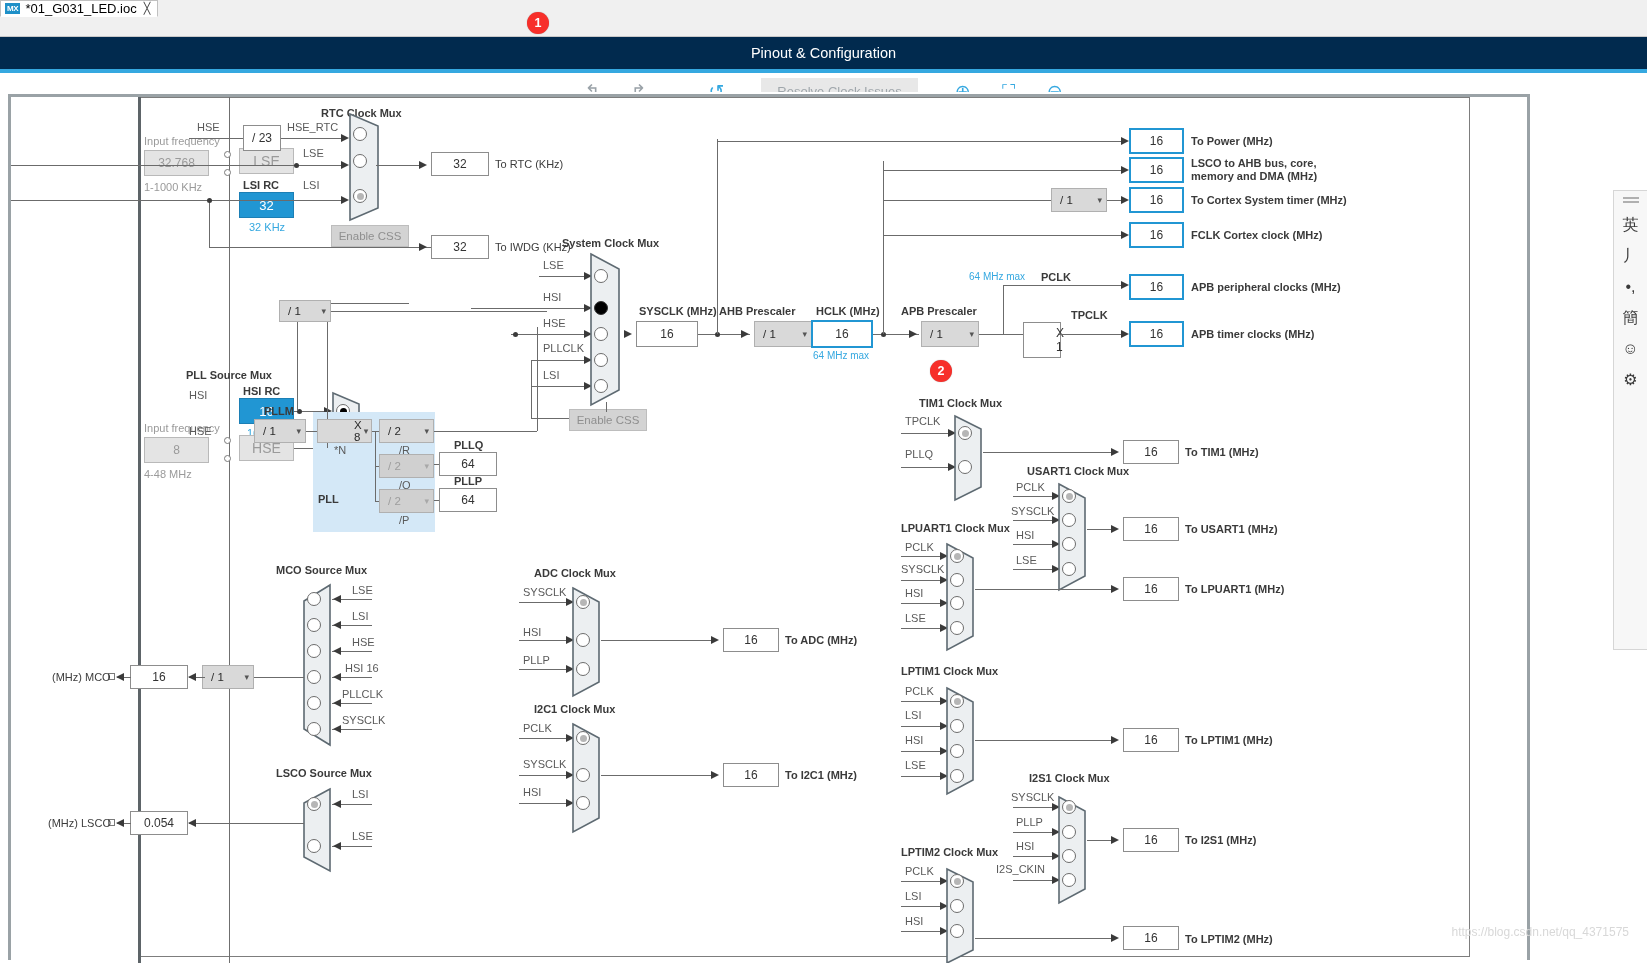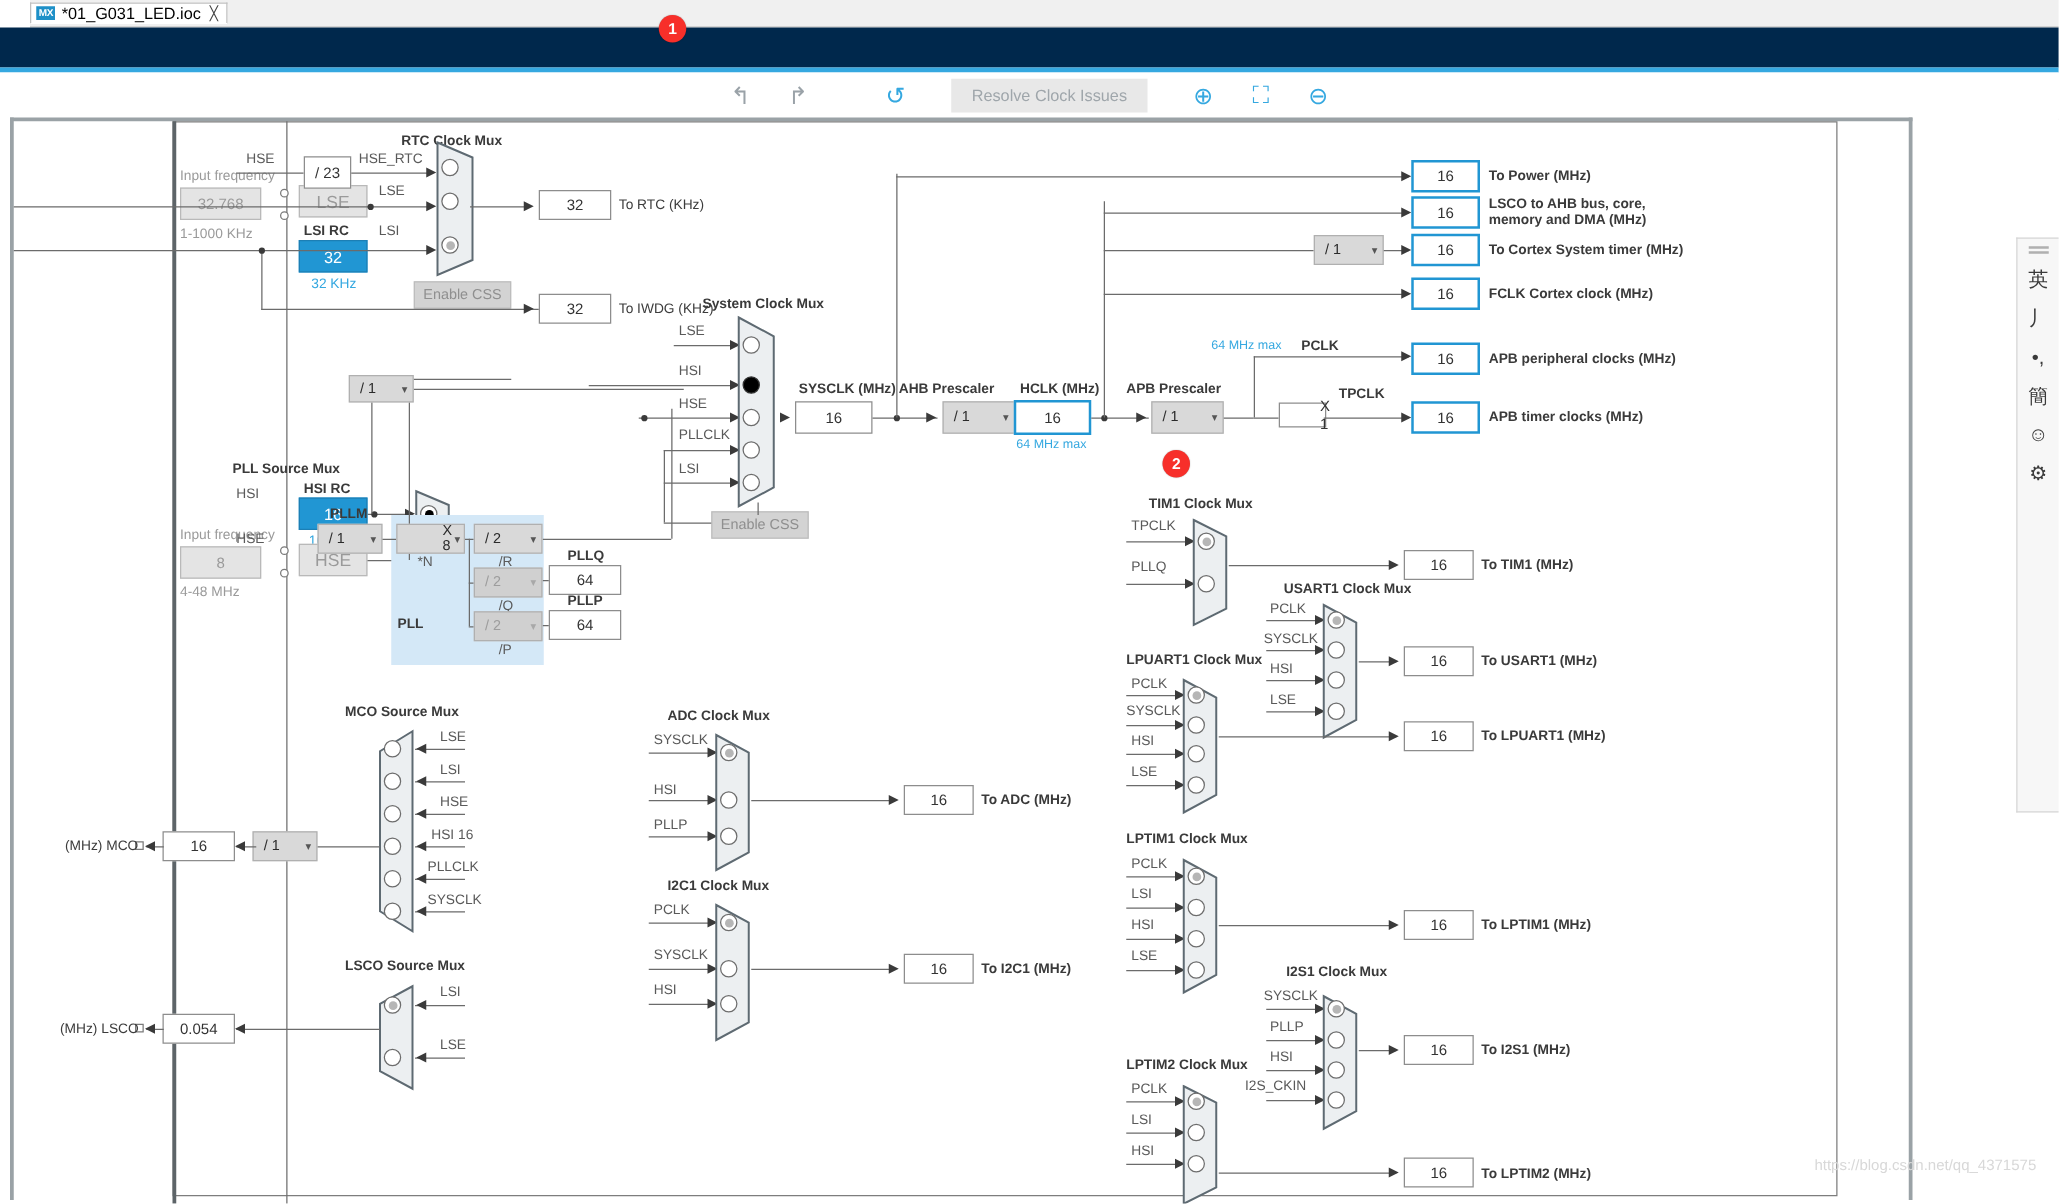--- a/index.html
+++ b/index.html
@@ -7,22 +7,22 @@
   body {
     width:1647px; height:963px;
     font-family:"Liberation Sans", sans-serif;
     background:#ffffff;
     overflow:hidden;
     position:relative;
   }
 
   
   #titlebar {
-    height:22px; background:#f0f0f0; border-bottom:1px solid #c8c8c8;
-    display:flex; align-items:center;margin-left:24px;
+    height:37px; background:#f0f0f0; border-bottom:1px solid #c8c8c8;
+    display:flex; align-items:flex-start;
   }
   .file-tab {
     background:#ffffff; border:1px solid #c0c0c0; border-bottom:1px solid #ffffff;
     display:flex; align-items:center; gap:5px; padding:0 7px 0 4px;
     font-size:13px; color:#000;
   }
   .mx-badge {
     background:#1e90c8; color:#fff; font-size:8px; font-weight:bold;
     padding:1px 2px; line-height:9px; letter-spacing:-0.3px;
   }
@@ -170,20 +170,23 @@
 
 <div id="titlebar">
   <div class="file-tab">
     <span class="mx-badge">MX</span>
     <span>*01_G031_LED.ioc</span>
     <span class="tab-close">╳</span>
   </div>
 </div>
 
 <div id="mainnav">
+  <div class="nav-tab">
+    <span>Pinout &amp; Configuration</span>
+  </div>
 </div>
 <div id="navunderline"></div>
 
 <div class="callout" style="left:527px; top:12px;">
   <span>1</span>
 </div>
 
 <div id="toolbar">
   <div class="tb-icon">
       <span>↰</span>
@@ -451,21 +454,21 @@
   </div>
 
   <div class="hline" style="left:968px; top:237px; width:24px;"></div>
   <div class="vline" style="left:992px; top:188px; height:49px;"></div>
   <div class="lbl blue" style="left:958px; top:174px; font-size:10px;">64 MHz max</div>
   <div class="lbl bold" style="left:1030px; top:174px;">PCLK</div>
   <div class="hline" style="left:992px; top:188px; width:124px;"></div>
   <div class="arrow" style="left:1110px; top:183.5px;"></div>
 
   <div class="hline" style="left:992px; top:237px; width:20px;"></div>
-  <div class="plainbox" style="left:1012px; top:225px; width:36px; height:20px;padding-left:36px;">
+  <div class="plainbox" style="left:1012px; top:225px; width:36px; height:36px;padding-left:36px;">
     <span>X 1</span>
   </div>
   <div class="lbl bold" style="left:1060px; top:212px;">TPCLK</div>
   <div class="hline" style="left:1048px; top:237px; width:68px;"></div>
   <div class="arrow" style="left:1110px; top:232.5px;"></div>
 
   <div class="hline" style="left:706px; top:44px; width:410px;"></div>
   <div class="arrow" style="left:1110px; top:39.5px;"></div>
   <div class="vbox hi" style="left:1118px; top:31px; width:55px; height:26px;">
     <span>16</span>

